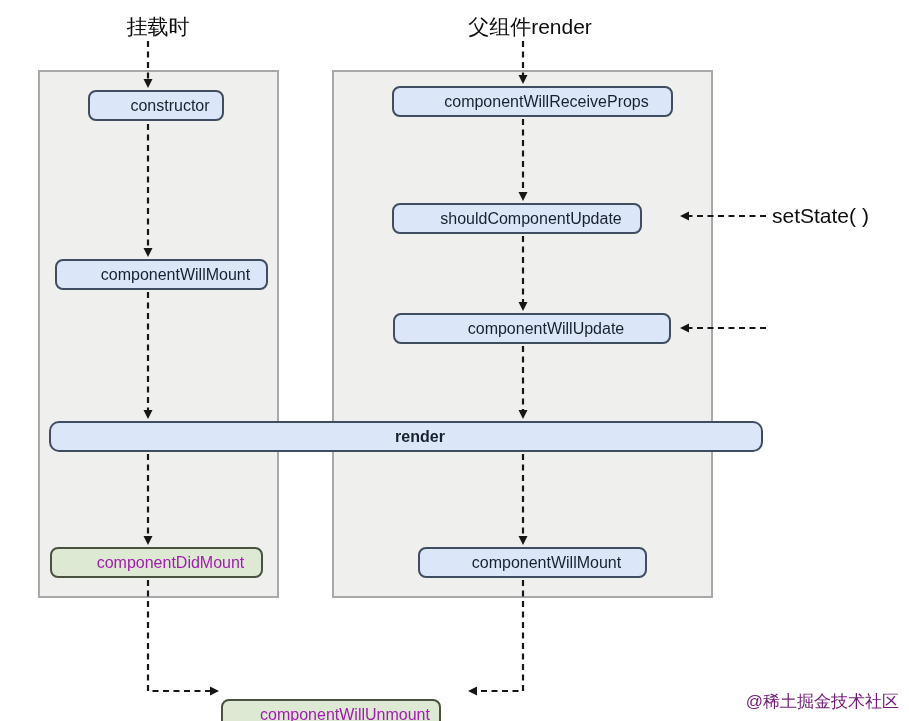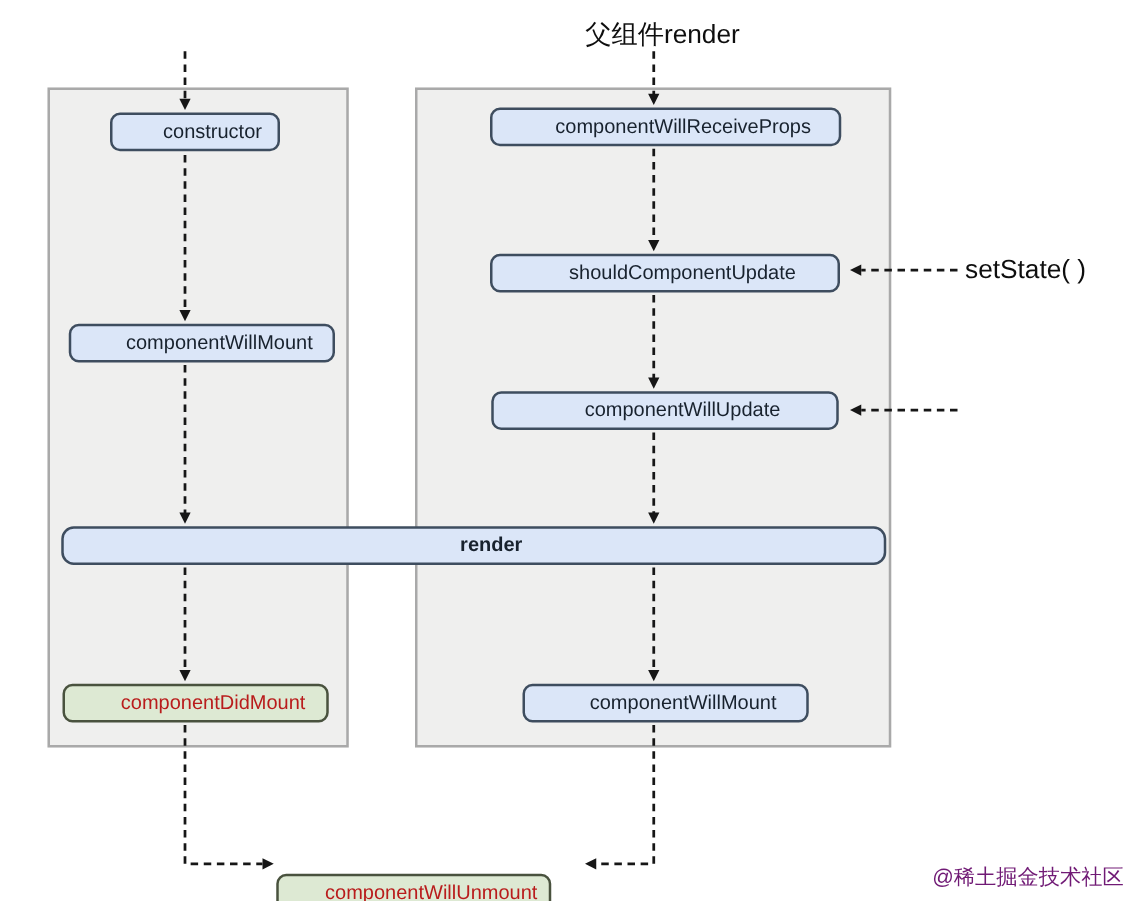--- a/index.html
+++ b/index.html
@@ -50,28 +50,28 @@
     color: #18222e;
     background: #dbe6f8;
     border: 2px solid #3e4d5f;
     border-radius: 8px;
     white-space: nowrap;
     padding-left: 28px;
   }
   .node-green {
     background: #dde9d3;
     border-color: #49523e;
-    color: #b91c1c;
+    color: #a21caf;
   }
   #node-constructor         { left: 88px;  top: 90px;  width: 136px; }
   #node-will-mount          { left: 55px;  top: 259px; width: 213px; }
-  #node-render              { left: 49px;  top: 421px; width: 660px; font-weight: bold; border-radius: 10px; }
+  #node-render              { left: 49px;  top: 421px; width: 714px; font-weight: bold; border-radius: 10px; }
   #node-did-mount           { left: 50px;  top: 547px; width: 213px; }
   #node-will-receive-props  { left: 392px; top: 86px;  width: 281px; }
-  #node-should-update       { left: 392px; top: 203px; width: 280px; }
+  #node-should-update       { left: 392px; top: 203px; width: 250px; }
   #node-will-update         { left: 393px; top: 313px; width: 278px; }
   #node-did-update          { left: 418px; top: 547px; width: 229px; }
   #node-will-unmount        { left: 221px; top: 675px; width: 220px; margin-top: 24px; }
 
   .arrow-layer {
     position: absolute;
     left: 0; top: 0;
     width: 909px; height: 721px;
     pointer-events: none;
   }
@@ -93,20 +93,21 @@
   }
 </style>
 </head>
 <body>
 
 <div class="stage">
 
   <div class="panel panel-left"></div>
   <div class="panel panel-right"></div>
 
+  <div class="flow-label" id="label-mounting">挂载时</div>
   <div class="flow-label" id="label-parent-render">父组件render</div>
 
   <svg class="arrow-layer" viewBox="0 0 909 721" xmlns="http://www.w3.org/2000/svg">
 
     <line x1="148" y1="41" x2="148" y2="80"></line>
     <polygon points="148,88 143.5,79 152.5,79"></polygon>
     <line x1="148" y1="124" x2="148" y2="249"></line>
     <polygon points="148,257 143.5,248 152.5,248"></polygon>
     <line x1="148" y1="292" x2="148" y2="411"></line>
     <polygon points="148,419 143.5,410 152.5,410"></polygon>

